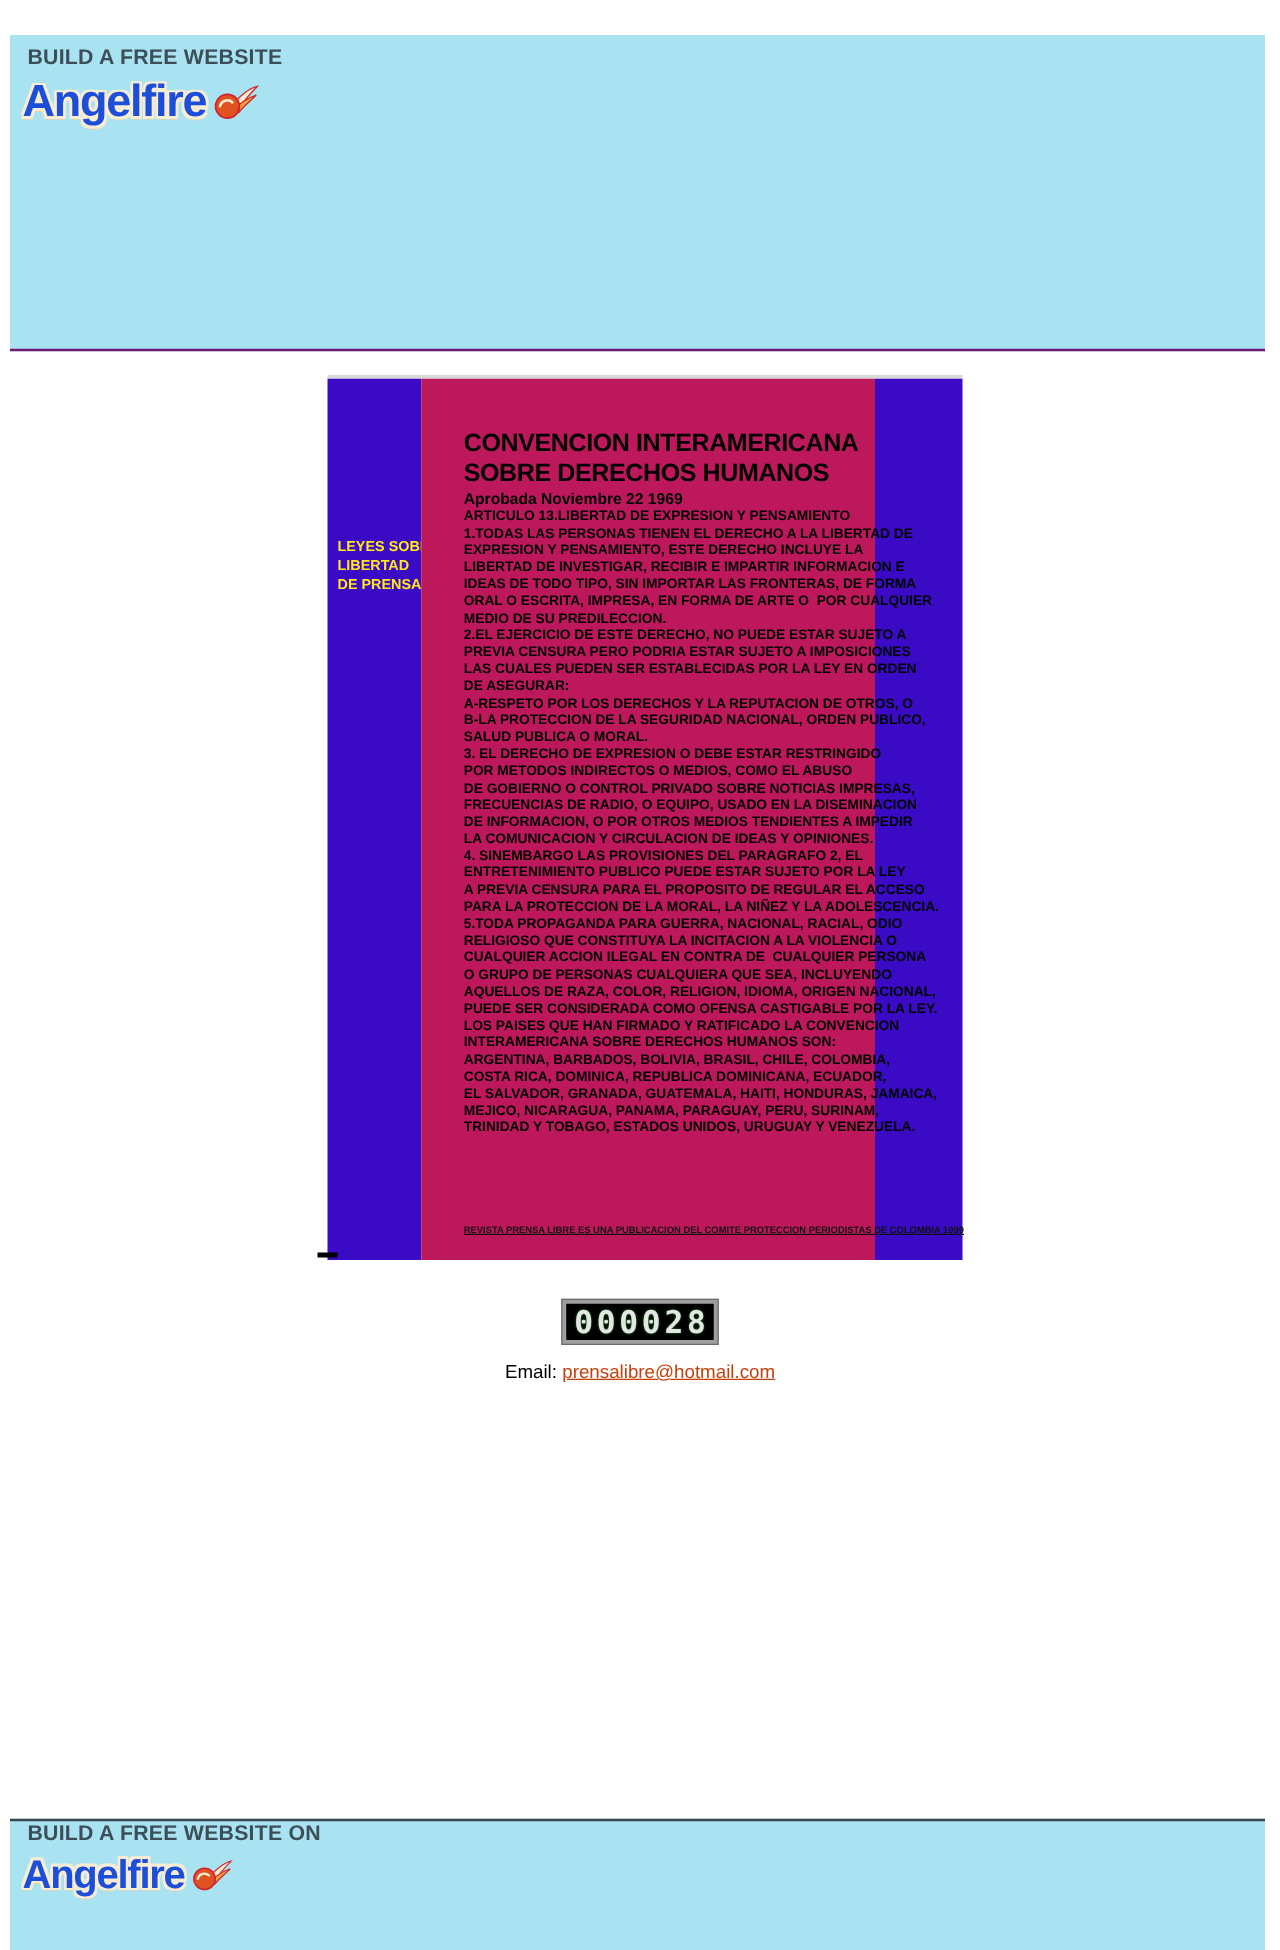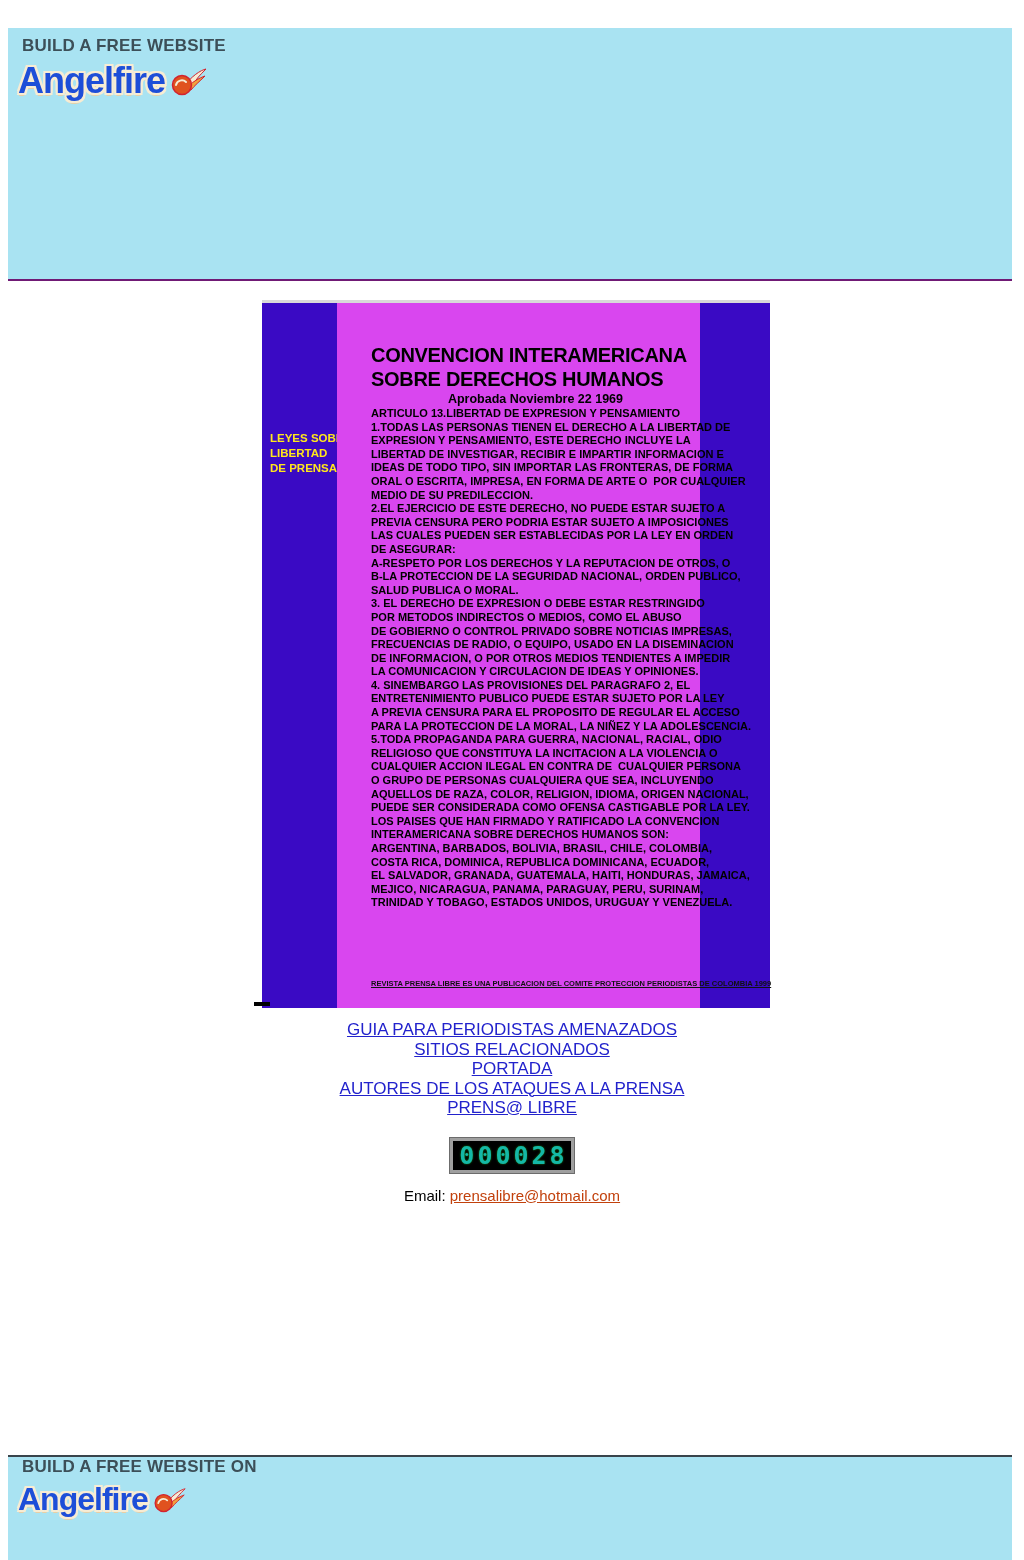--- a/index.html
+++ b/index.html
@@ -33,33 +33,33 @@
   .banner-top .af-word{font-size:36px;}
   .banner-bottom .af-word{font-size:32px;}
   .fireball{margin-left:4px;margin-top:4px;}
   
   .doc{
     position:absolute;left:262px;top:300px;width:508px;height:708px;
     display:flex;border-top:3px solid #d9d9d9;box-sizing:border-box;
   }
   .doc .col-left{width:75px;background:#3a0ac4;}
   .doc .col-right{width:70px;background:#3a0ac4;}
-  .doc .col-center{width:363px;background:#d946ef;position:relative;}
+  .doc .col-center{width:363px;background:#be185d;position:relative;}
   .sidebar-label{
     margin-top:128px;margin-left:8px;
     color:#ffe71c;font-size:11.5px;font-weight:bold;line-height:15px;
     white-space:pre;
   }
   .article{padding:40px 0 0 34px;}
   .article-title{
     font-size:20px;font-weight:bold;color:#000;line-height:24px;
     letter-spacing:-0.3px;width:330px;margin:0;
   }
   .article-subtitle{
-    font-size:12.5px;font-weight:bold;color:#000;margin:1px 0 0 0;text-align:center;
+    font-size:12.5px;font-weight:bold;color:#000;margin:1px 0 0 0;
   }
   .article-body{
     margin-top:1px;font-size:11px;font-weight:bold;color:#000;
     line-height:13.6px;white-space:pre;width:329px;overflow:visible;
   }
   .doc-footnote{
     position:absolute;left:34px;bottom:20px;width:345px;
     font-size:7.5px;font-weight:bold;color:#111;white-space:nowrap;text-decoration:underline;
   }
   .doc-underscore{
@@ -70,21 +70,21 @@
   .nav-links a{
     display:block;color:#2222cc;font-size:17px;line-height:19.5px;
     text-decoration:underline;font-weight:normal;
   }
   .counter-wrap{margin-top:19px;}
   .counter{
     display:inline-block;background:#9f9f9f;border:1px solid #6c6c6c;
     padding:3px;
   }
   .counter-inner{
-    background:#000;color:#14b8a6;
+    background:#000;color:#e5e5e5;
     font-family:"DejaVu Sans Mono", monospace;font-weight:bold;
     font-size:25px;line-height:27px;letter-spacing:3px;padding:1px 3px 1px 6px;
     text-shadow:0 0 2px #1d8f1d;
   }
   .email-line{margin-top:13px;font-size:15px;color:#000;}
   .email-line a{color:#c2410c;text-decoration:underline;}
 </style>
 </head>
 <body>
 
@@ -153,27 +153,20 @@
 MEJICO, NICARAGUA, PANAMA, PARAGUAY, PERU, SURINAM,
 TRINIDAD Y TOBAGO, ESTADOS UNIDOS, URUGUAY Y VENEZUELA.</div>
     </div>
     <div class="doc-footnote">REVISTA PRENSA LIBRE ES UNA PUBLICACION DEL COMITE PROTECCION PERIODISTAS DE COLOMBIA 1999</div>
   </div>
   <div class="col-right"></div>
 </div>
 <div class="doc-underscore"></div>
 
 <div class="lower">
-  <nav class="nav-links">
-    <a href="#">GUIA PARA PERIODISTAS AMENAZADOS</a>
-    <a href="#">SITIOS RELACIONADOS</a>
-    <a href="#">PORTADA</a>
-    <a href="#">AUTORES DE LOS ATAQUES A LA PRENSA</a>
-    <a href="#">PRENS@ LIBRE</a>
-  </nav>
   <div class="counter-wrap">
     <div class="counter">
       <div class="counter-inner">000028</div>
     </div>
   </div>
   <div class="email-line">
     <span>Email:</span>
     <a href="#">prensalibre@hotmail.com</a>
   </div>
 </div>

